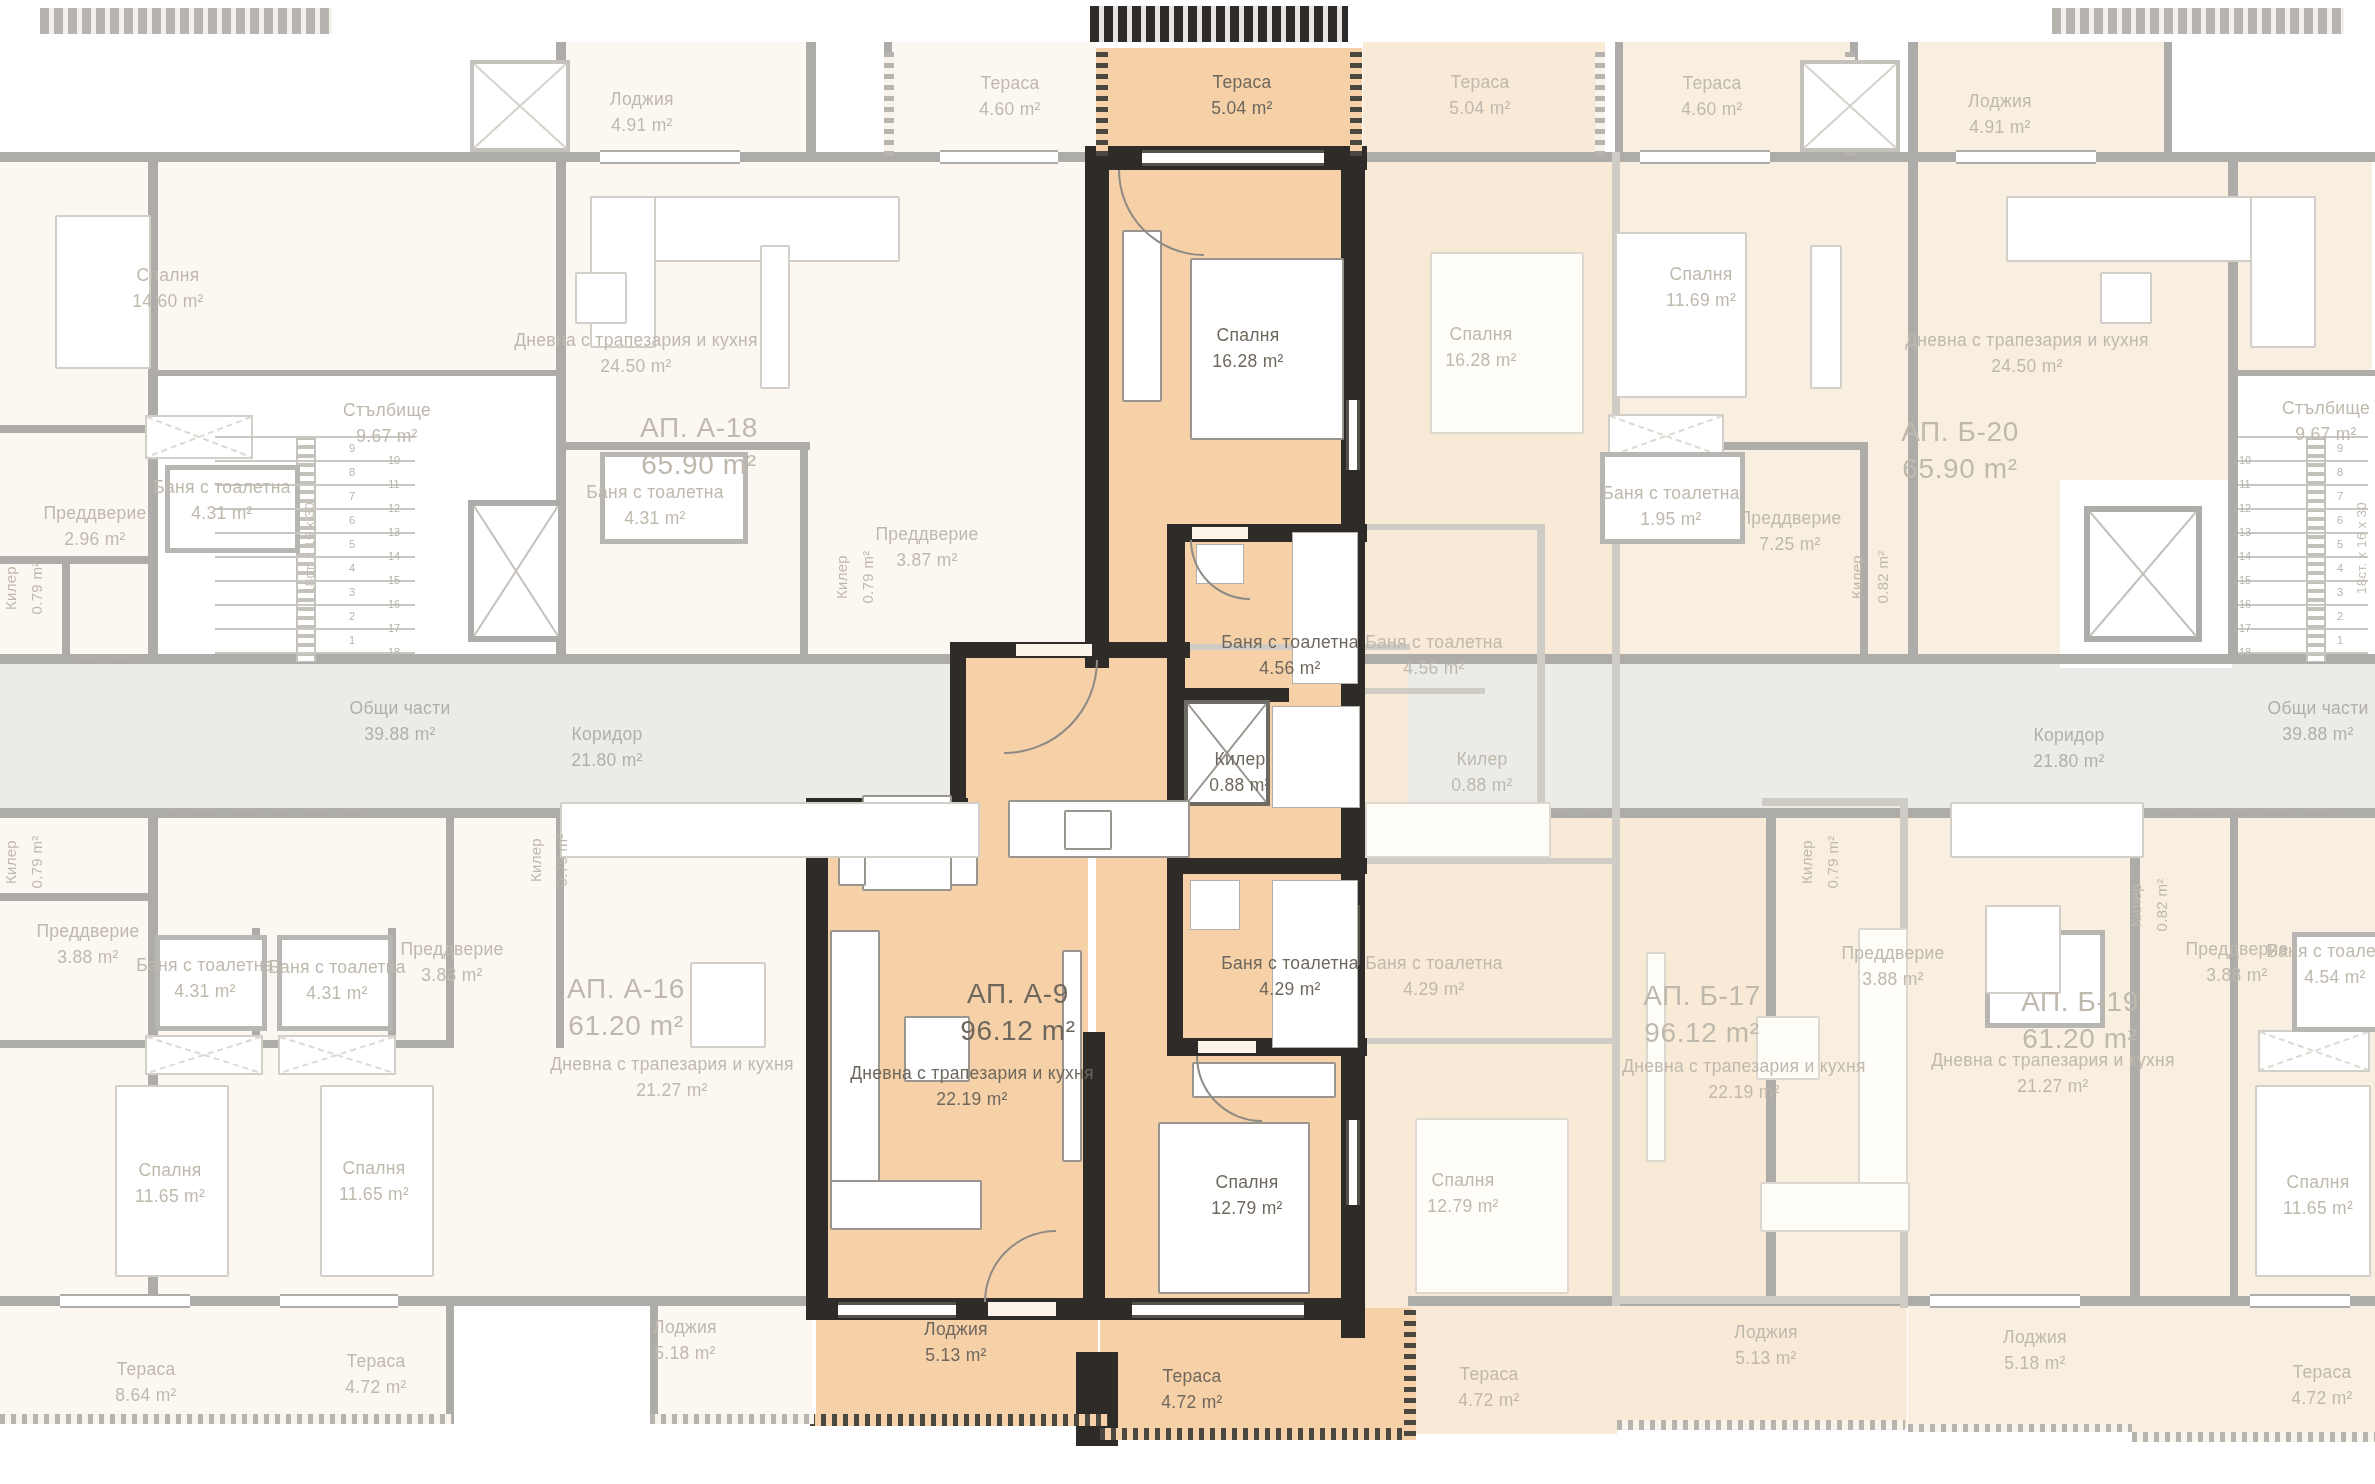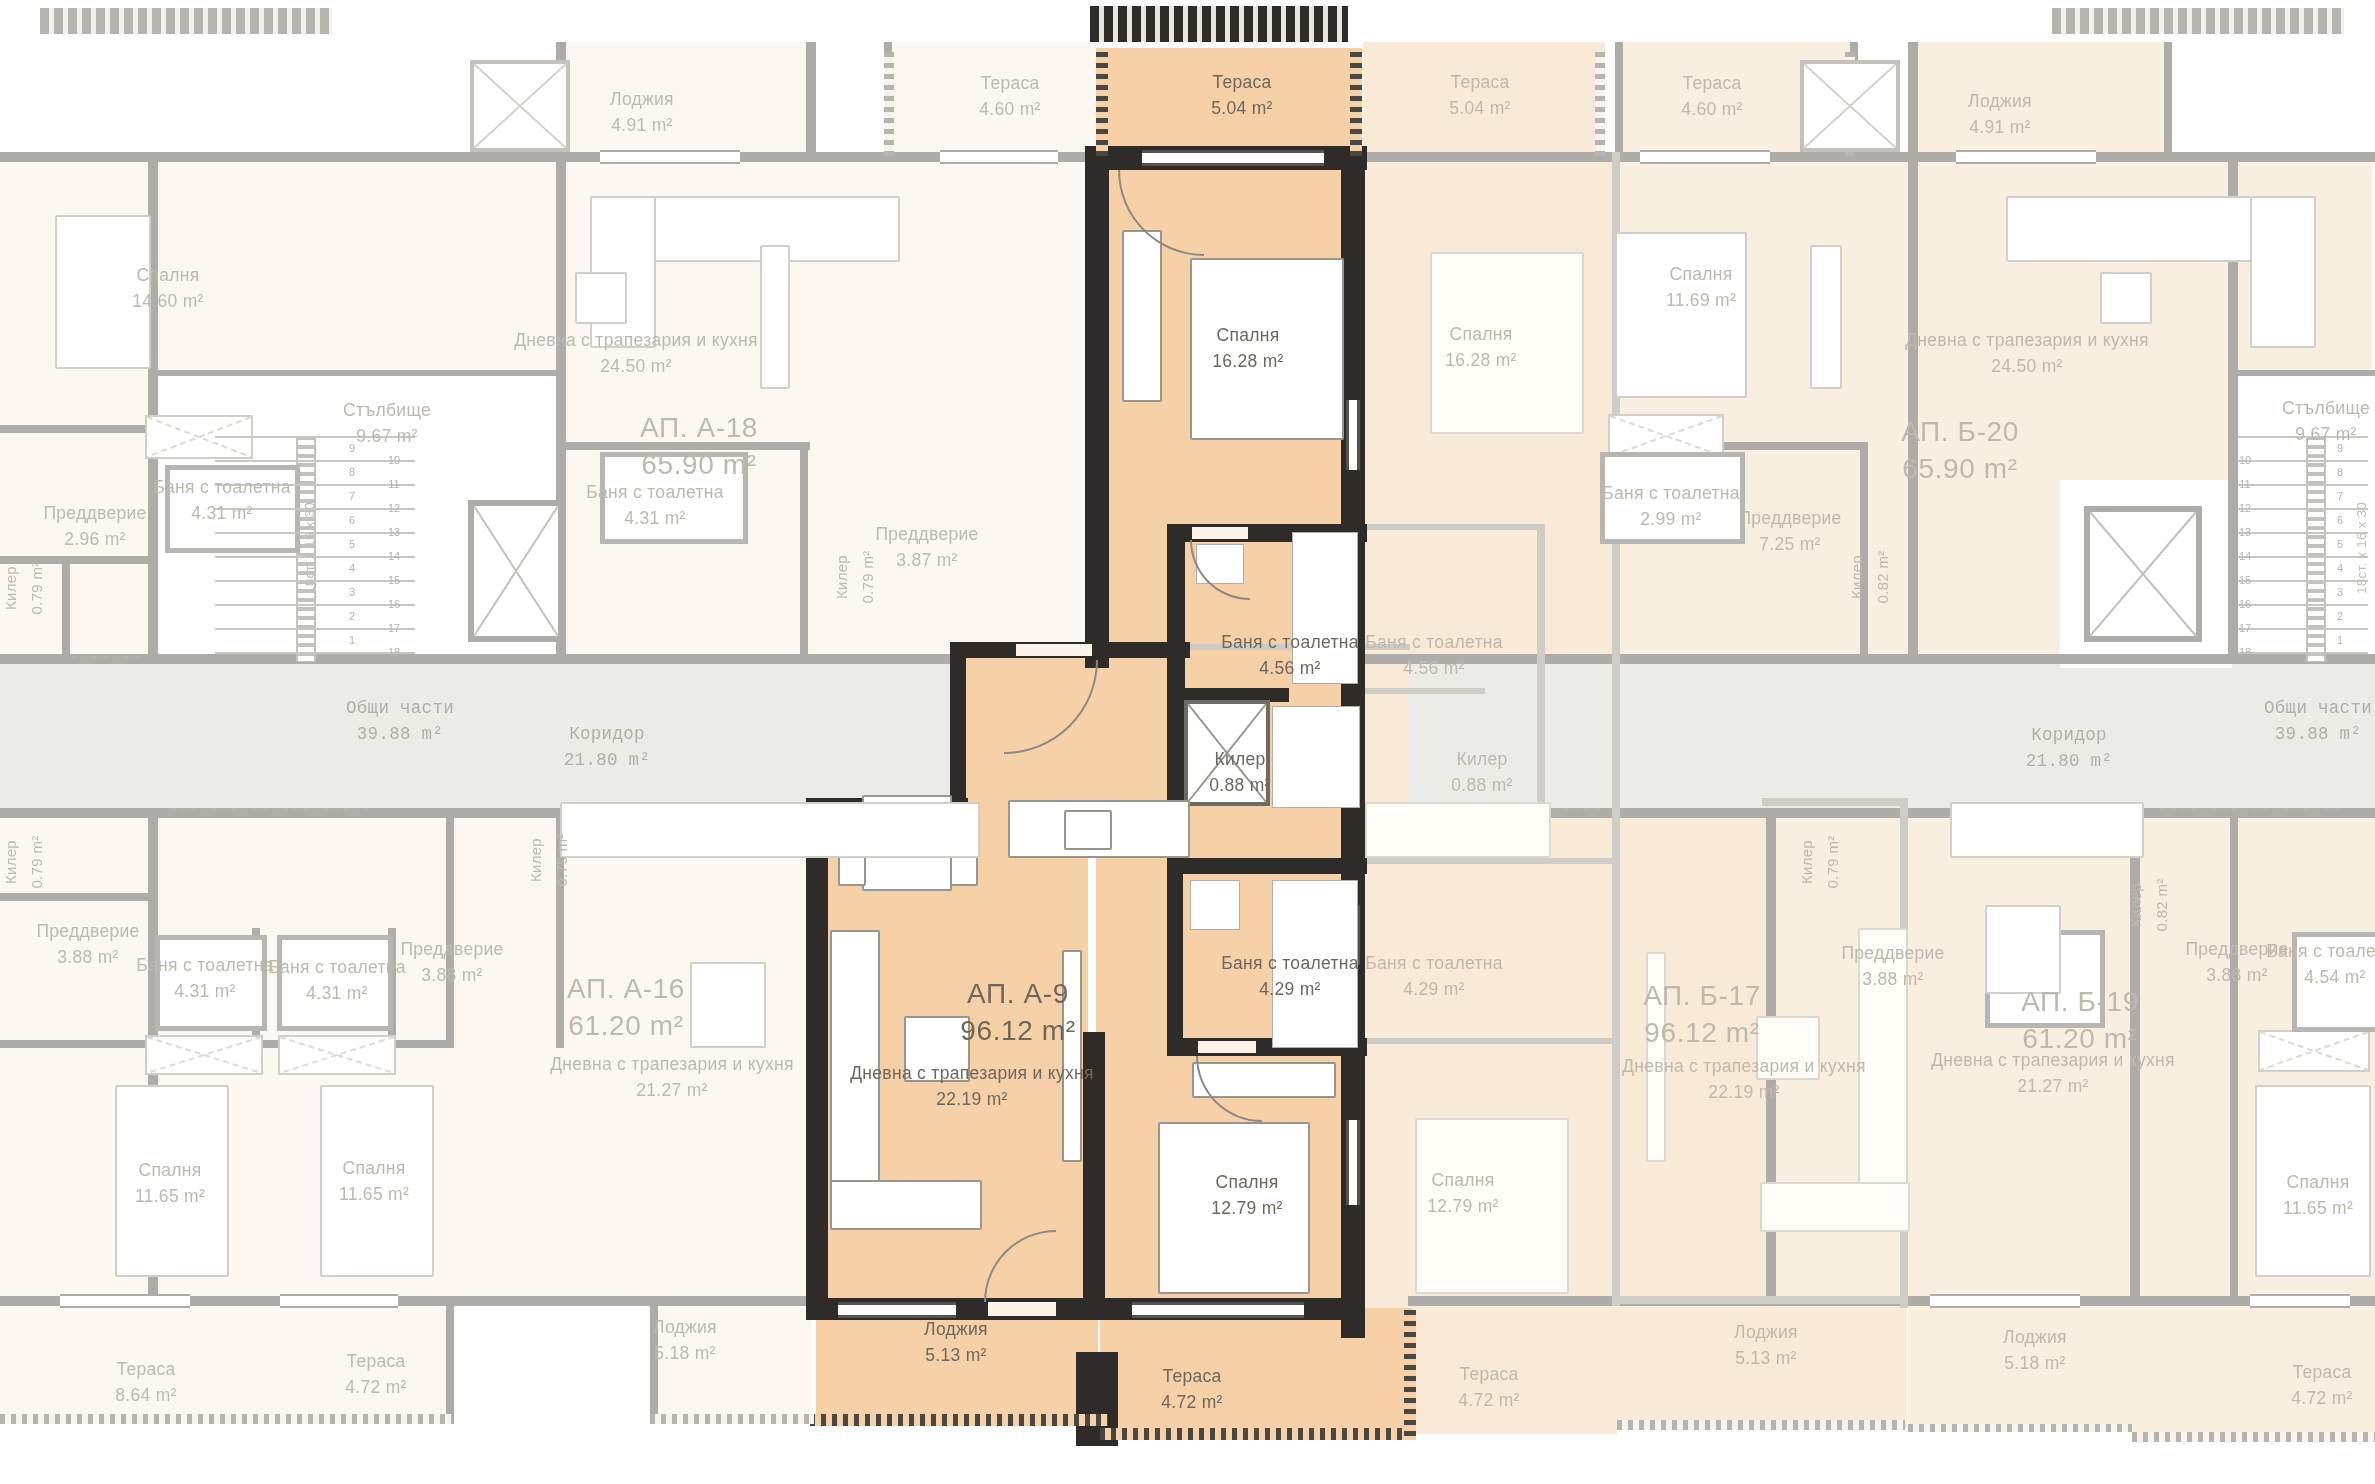--- a/index.html
+++ b/index.html
@@ -33,21 +33,21 @@
   .ff{position:absolute;background:#fff;border:2px solid #d2cfc9;border-radius:2px;}
   .ffg{position:absolute;background:#fffdf8;border:2px solid #ddd8cf;border-radius:2px;}
   .arcA{position:absolute;border-left:2px solid #8d8984;border-bottom:2px solid #8d8984;border-radius:0 0 0 100%;}
   .arcB{position:absolute;border-right:2px solid #8d8984;border-bottom:2px solid #8d8984;border-radius:0 0 100% 0;}
   .arcC{position:absolute;border-left:2px solid #8d8984;border-top:2px solid #8d8984;border-radius:100% 0 0 0;}
   .xsvg,.xsvgd{position:absolute;}
   .lbl{position:absolute;transform:translate(-50%,-50%);text-align:center;font-size:17.5px;
        line-height:26px;letter-spacing:.3px;white-space:nowrap;}
   .hl{color:#6e675d;}
   .fd{color:#bfb8ad;}
-  .cm{color:#b2afa9;font-family:Liberation Mono, monospace;}
+  .cm{color:#b2afa9;}
   .big{font-size:28px;line-height:37px;letter-spacing:.6px;}
   .vert{transform:translate(-50%,-50%) rotate(-90deg);font-size:15px;}
   .note{font-size:13.5px;color:#c4beb4;letter-spacing:.2px;}
   .snum{position:absolute;font-size:11px;color:#b6b3ae;transform:translate(-50%,-50%);}
   .tread{position:absolute;height:2px;background:#c9c7c2;}
   .hot{position:absolute;background:transparent;}
 </style>
 </head>
 <body>
 
@@ -587,21 +587,21 @@
       <div class="lbl fd big" style="left: 1960px; top: 450px;">
         <div>АП. Б-20</div>
         <div>65.90 m²</div>
       </div>
       <div class="lbl fd" style="left: 2326px; top: 421px;">
         <div>Стълбище</div>
         <div>9.67 m²</div>
       </div>
       <div class="lbl fd" style="left: 1671px; top: 506px;">
         <div>Баня с тоалетна</div>
-        <div>2.99 m²</div>
+        <div>1.95 m²</div>
       </div>
       <div class="lbl fd" style="left: 1790px; top: 531px;">
         <div>Преддверие</div>
         <div>7.25 m²</div>
       </div>
       <div class="lbl fd vert" style="left: 1870px; top: 577px;">
         <div>Килер</div>
         <div>0.82 m²</div>
       </div>
       <div class="lbl cm" style="left: 2069px; top: 748px;">

